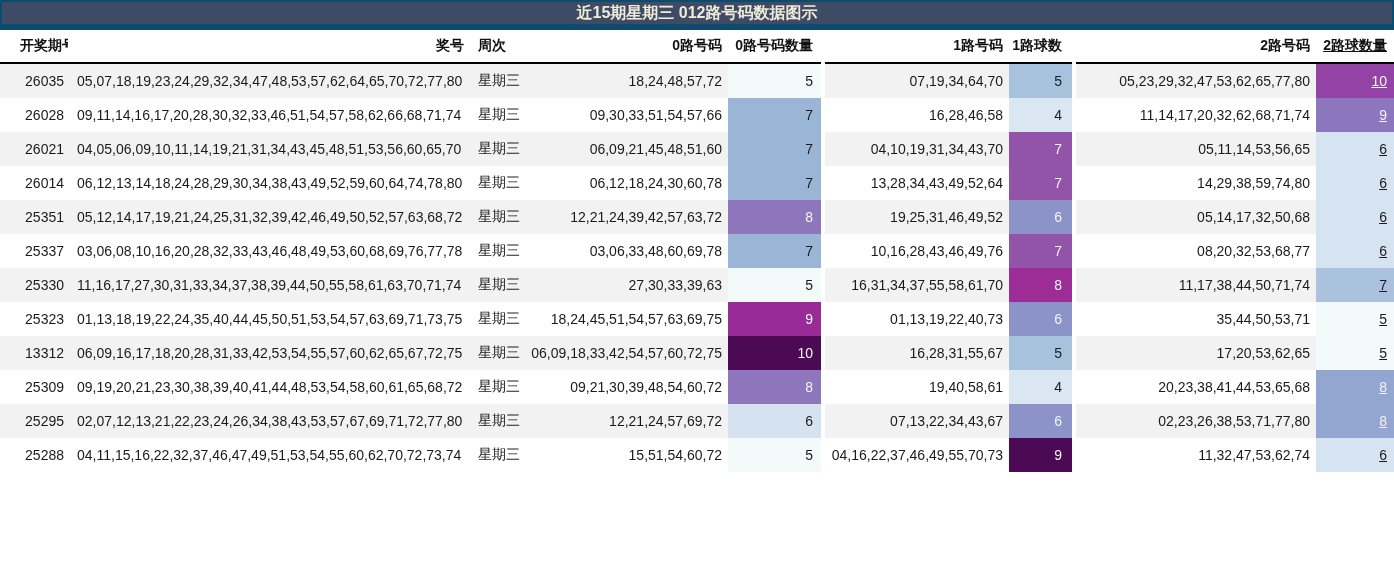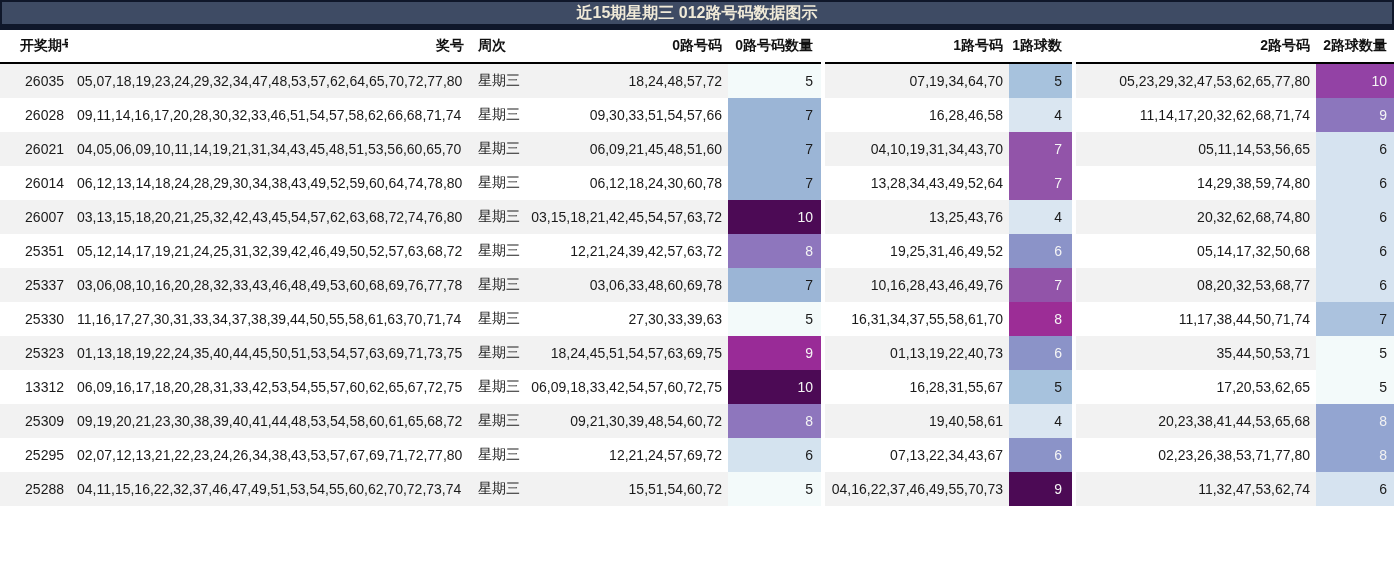--- a/index.html
+++ b/index.html
@@ -3,21 +3,21 @@
 <meta charset="utf-8">
 <style>
   html,body{margin:0;padding:0;}
   body{
     width:1394px;height:574px;overflow:hidden;
     background:#ffffff;
     font-family:"Liberation Sans", sans-serif;
     color:#1a1a1a;
   }
   .title-wrap{
-    background:#0f172a;
+    background:#0c4a6e;
     padding:2px 2px 6px 2px;
     height:22px;
   }
   .title-bar{
     background:#3e4b64;
     color:#f0ead8;
     height:22px;
     line-height:22px;
     text-align:center;
     font-weight:bold;
@@ -49,21 +49,21 @@
   th:nth-child(1){text-align:right; padding-left:20px;}
   td:nth-child(1){text-align:right; padding-right:4px;}
   td:nth-child(2){text-align:left; padding-left:9px;}
   th:nth-child(2){text-align:right; padding-right:6px;}
   th:nth-child(3),td:nth-child(3){text-align:left; padding-left:8px;}
   th:nth-child(4),td:nth-child(4){text-align:right; padding-right:6px;}
   th:nth-child(5),td:nth-child(5){text-align:right; padding-right:8px; border-right:4px solid #ffffff;}
   th:nth-child(6),td:nth-child(6){text-align:right; padding-right:6px;}
   th:nth-child(7),td:nth-child(7){text-align:right; padding-right:10px; border-right:4px solid #ffffff;}
   th:nth-child(8),td:nth-child(8){text-align:right; padding-right:6px;}
-  th:nth-child(9),td:nth-child(9){text-align:right; padding-right:7px;}
+  th:nth-child(9),td:nth-child(9){text-align:right; padding-right:7px;text-decoration:underline;}
 </style>
 </head>
 <body>
 
 <div class="title-wrap">
   <div class="title-bar">近15期星期三 012路号码数据图示</div>
 </div>
 
 <table>
   <colgroup>
@@ -129,31 +129,20 @@
         <td>06,12,13,14,18,24,28,29,30,34,38,43,49,52,59,60,64,74,78,80</td>
         <td>星期三</td>
         <td>06,12,18,24,30,60,78</td>
         <td style="background: rgb(155, 181, 214); color: rgb(26, 26, 26);">7</td>
         <td>13,28,34,43,49,52,64</td>
         <td style="background: rgb(146, 84, 169); color: rgb(245, 245, 245);">7</td>
         <td>14,29,38,59,74,80</td>
         <td style="background: rgb(214, 227, 240); color: rgb(26, 26, 26);">6</td>
       </tr>
       <tr>
-        <td>26007</td>
-        <td>03,13,15,18,20,21,25,32,42,43,45,54,57,62,63,68,72,74,76,80</td>
-        <td>星期三</td>
-        <td>03,15,18,21,42,45,54,57,63,72</td>
-        <td style="background: rgb(76, 10, 85); color: rgb(245, 245, 245);">10</td>
-        <td>13,25,43,76</td>
-        <td style="background: rgb(218, 230, 241); color: rgb(26, 26, 26);">4</td>
-        <td>20,32,62,68,74,80</td>
-        <td style="background: rgb(214, 227, 240); color: rgb(26, 26, 26);">6</td>
-      </tr>
-      <tr>
         <td>25351</td>
         <td>05,12,14,17,19,21,24,25,31,32,39,42,46,49,50,52,57,63,68,72</td>
         <td>星期三</td>
         <td>12,21,24,39,42,57,63,72</td>
         <td style="background: rgb(142, 118, 189); color: rgb(245, 245, 245);">8</td>
         <td>19,25,31,46,49,52</td>
         <td style="background: rgb(139, 147, 200); color: rgb(245, 245, 245);">6</td>
         <td>05,14,17,32,50,68</td>
         <td style="background: rgb(214, 227, 240); color: rgb(26, 26, 26);">6</td>
       </tr>

